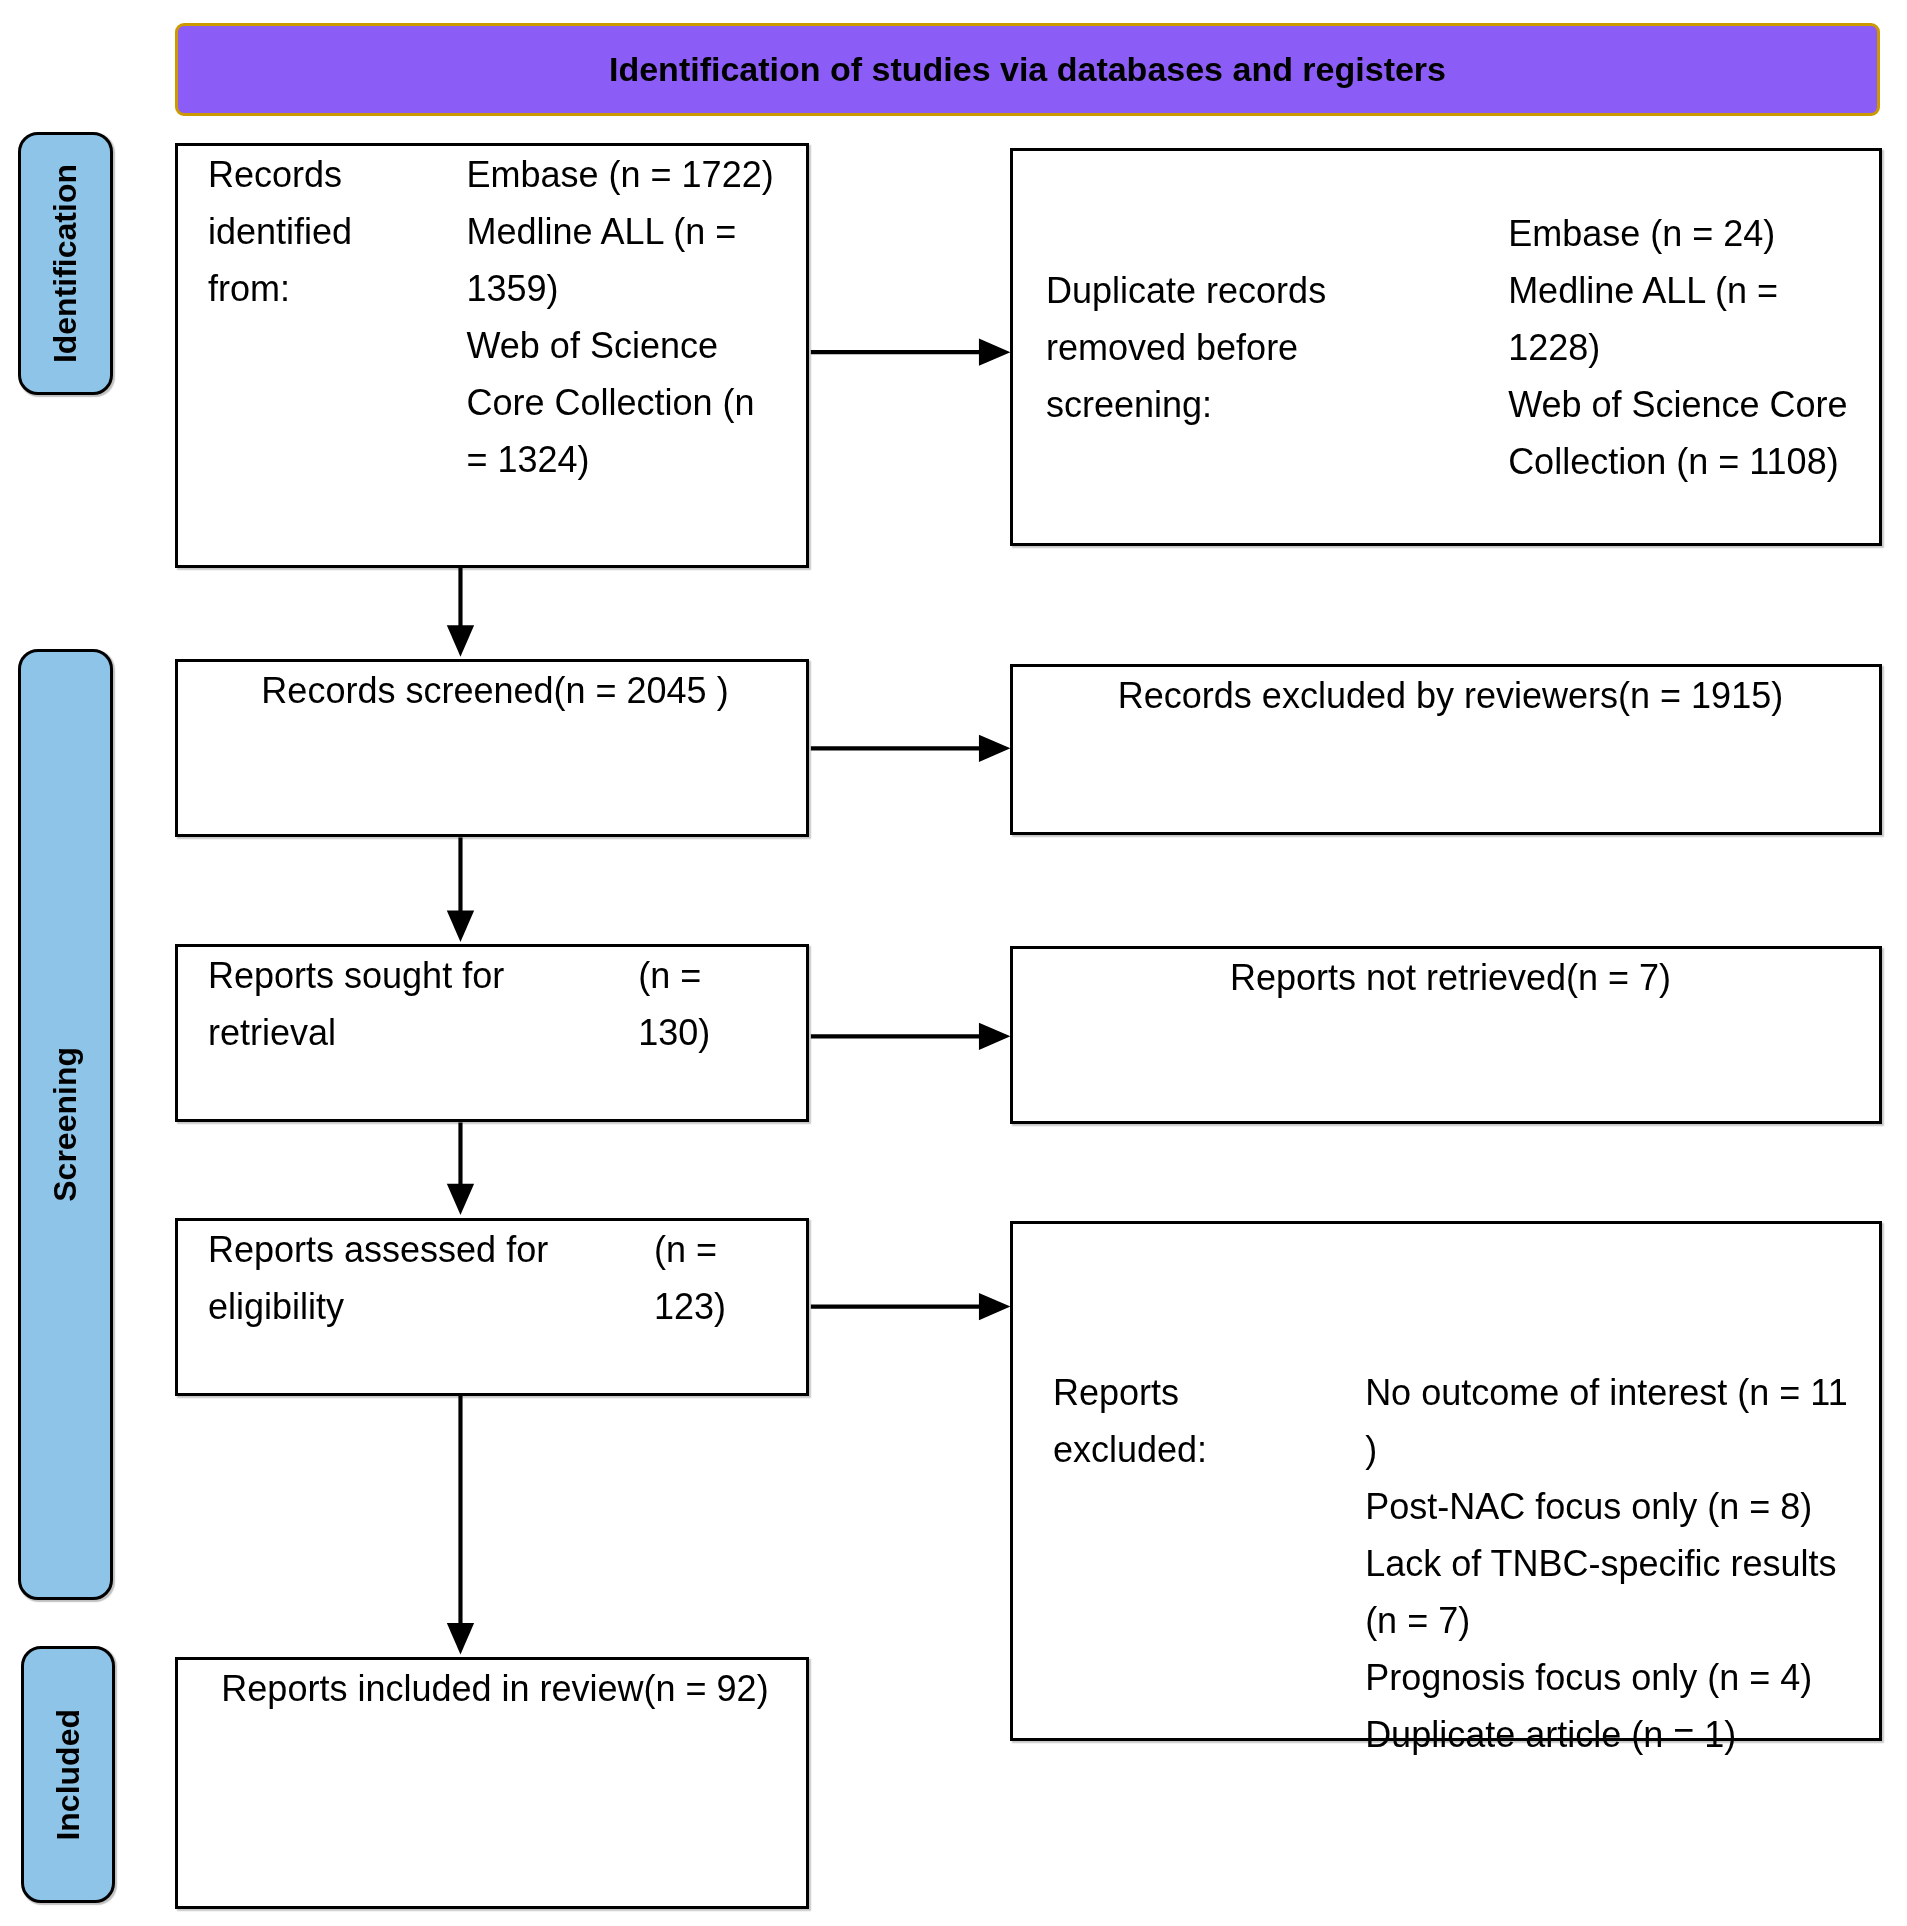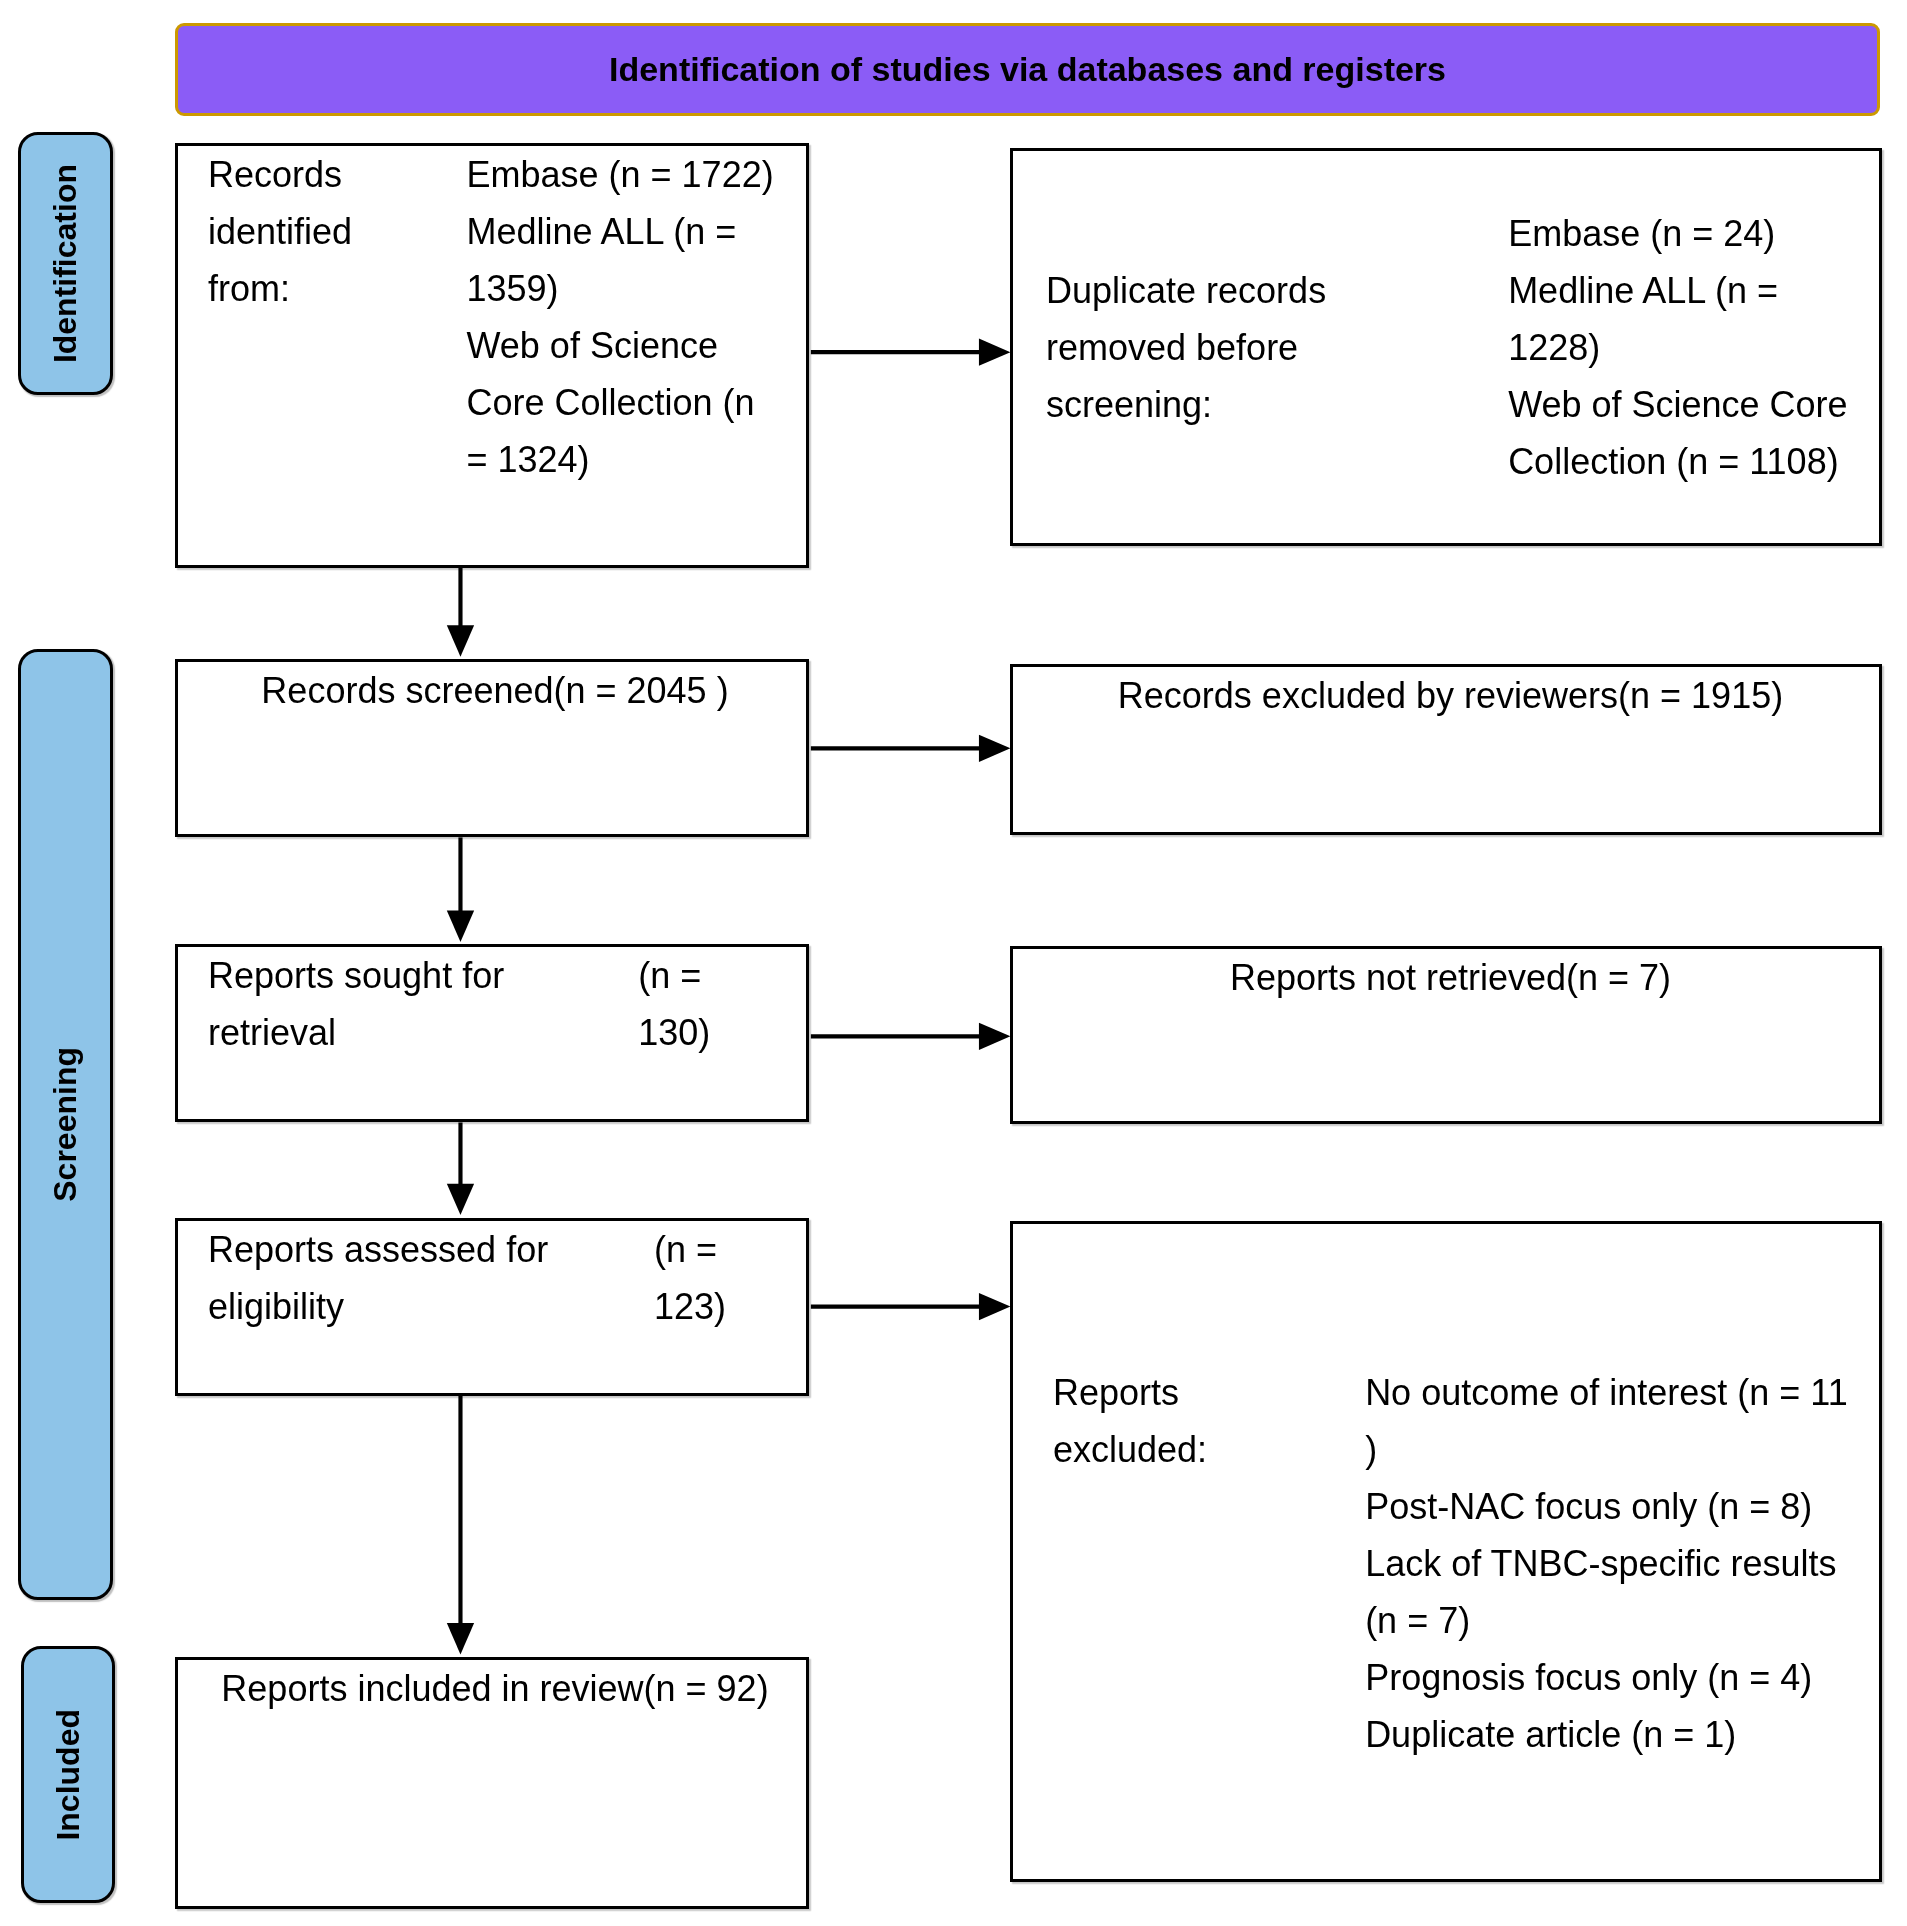--- a/index.html
+++ b/index.html
@@ -61,21 +61,21 @@
   .box-l1 { top: 143px;  height: 425px; }
   .box-l1 .sources { max-width: 416px; }   
   .box-l2 { top: 659px; height: 178px; }
   .box-l3 { top: 944px; height: 178px; }
   .box-l4 { top: 1218px; height: 178px; gap: 17px; }
   .box-l5 { top: 1657px; height: 252px; }
 
   .box-r1 { top: 148px;  height: 398px; align-items: center; }
   .box-r2 { top: 664px; height: 171px; }
   .box-r3 { top: 946px; height: 178px; }
-  .box-r4 { top: 1221px; height: 661px; justify-content: flex-start; padding-top: 140px; padding-left: 40px; }
+  .box-r4 { top: 1221px; height: 520px; justify-content: flex-start; padding-top: 140px; padding-left: 40px; }
 
   
   svg.arrows {
     position: absolute; left: 0; top: 0;
     pointer-events: none;
   }
   svg.arrows line { stroke: #000; stroke-width: 7; }
   svg.arrows polygon { fill: #000; }
 </style>
 </head>

